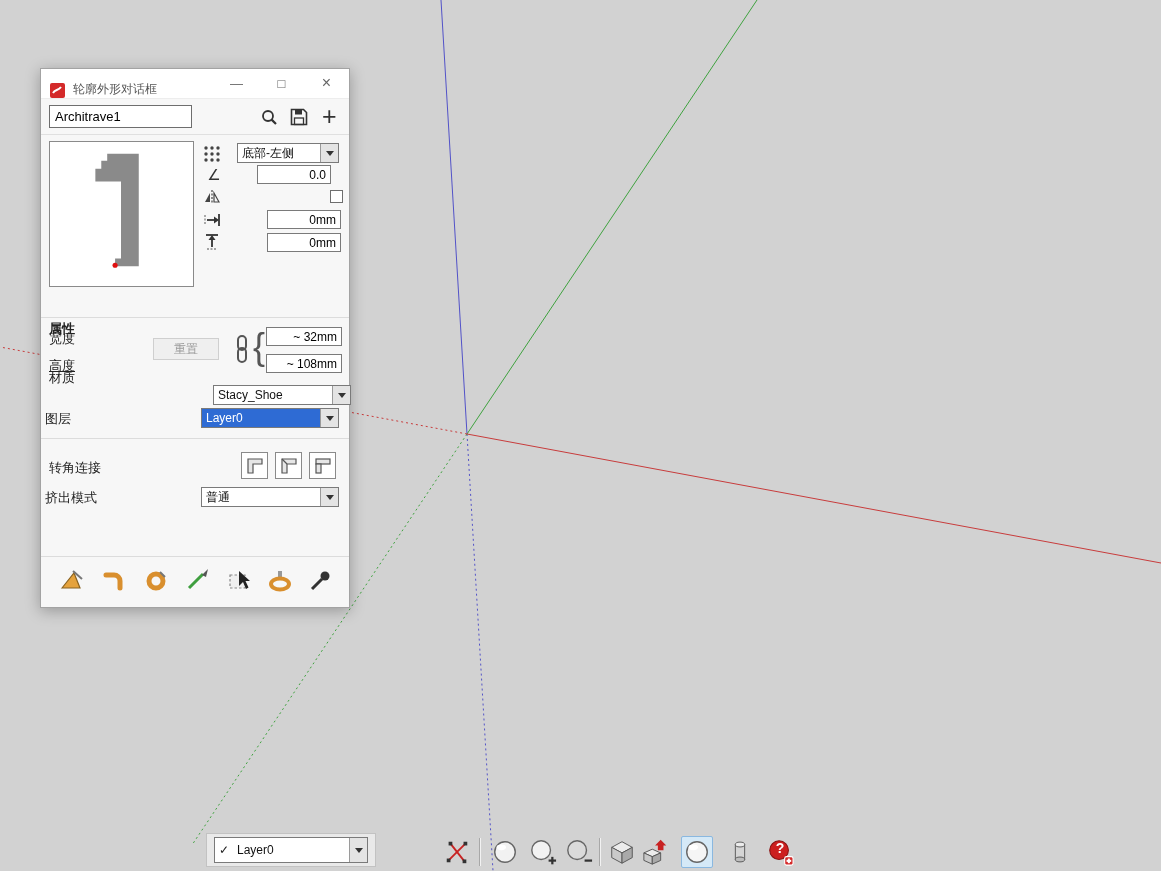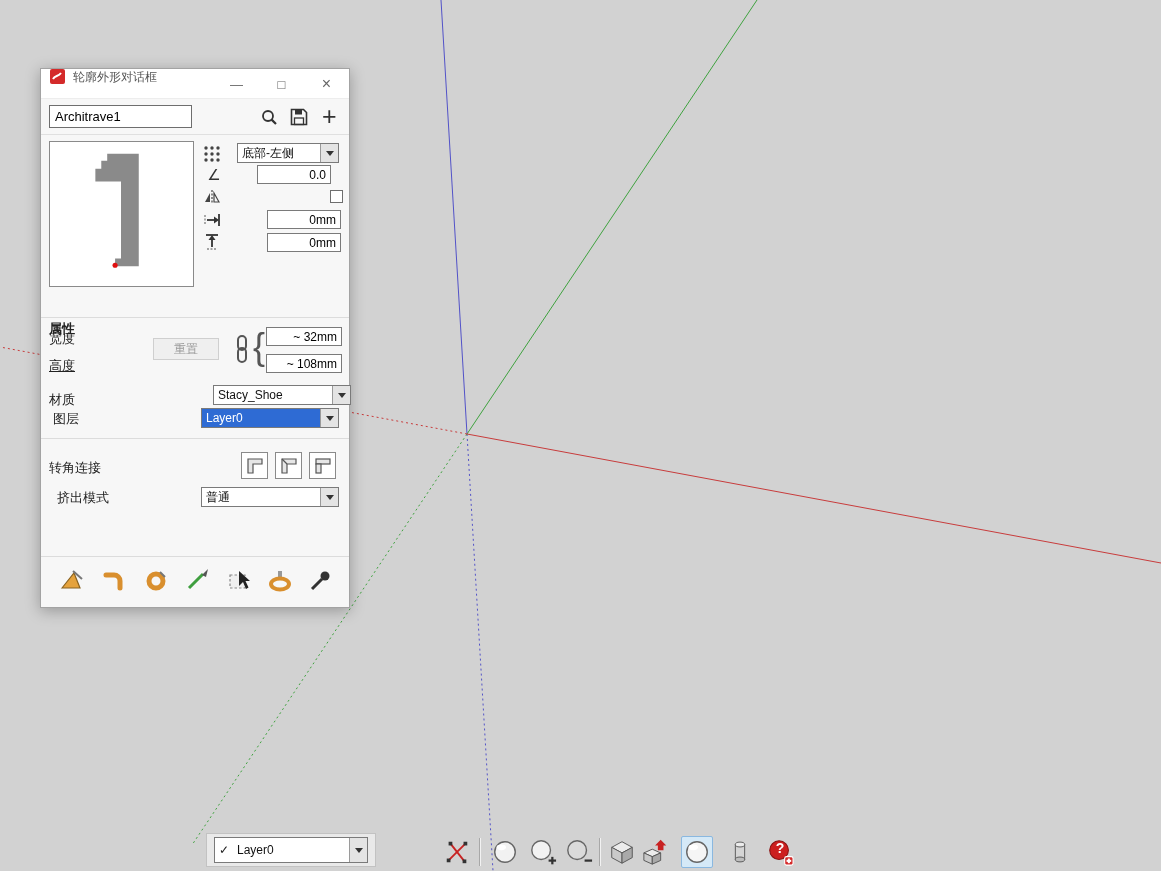--- a/index.html
+++ b/index.html
@@ -11,21 +11,21 @@
   .axes{position:absolute;left:0;top:0;z-index:0;}
 
   
   .dialog{
     position:absolute;left:40px;top:68px;width:310px;height:540px;
     background:#f7f7f7;border:1px solid #a3a3a3;box-shadow:0 3px 14px rgba(0,0,0,.28);
     z-index:20;box-sizing:border-box;
   }
   .titlebar{
     position:absolute;left:0;top:0;width:100%;height:30px;background:#ffffff;
-    display:flex;align-items:flex-start;border-bottom:1px solid #ededed;box-sizing:border-box;
+    display:flex;align-items:flex-end;border-bottom:1px solid #ededed;box-sizing:border-box;
   }
   .app-icon{width:15px;height:15px;margin-left:9px;flex:0 0 auto;}
   .dlg-title{font-size:12px;color:#555;margin-left:8px;flex:1;white-space:nowrap;overflow:hidden;}
   .win-btn{width:45px;height:30px;display:flex;align-items:center;justify-content:center;
     font-size:13px;color:#666;cursor:default;}
   .namerow{
     position:absolute;left:0;top:30px;width:100%;height:36px;background:#f7f7f7;
     border-bottom:1px solid #e0e0e0;box-sizing:border-box;
   }
   .name-input{
@@ -197,27 +197,27 @@
   <div class="reset-btn">重置</div>
   <svg class="ctl-icon" style="left:193px;top:266px;width:16px;height:28px;" viewBox="0 0 16 28">
     <rect x="4" y="1" width="8" height="14" rx="4" fill="none" stroke="#555" stroke-width="2"></rect>
     <rect x="4" y="13" width="8" height="14" rx="4" fill="none" stroke="#555" stroke-width="2"></rect>
   </svg>
   <span class="brace">{</span>
   <input class="num-input" style="left: 225px; top: 258px; width: 76px;" value="~ 32mm">
   <span class="sec-label" style="left:8px;top:288px;text-decoration:underline;">高度</span>
   <input class="num-input" style="left: 225px; top: 285px; width: 76px;" value="~ 108mm">
 
-  <span class="sec-label" style="left:8px;top:322px;">材质</span>
+  <span class="sec-label" style="left:8px;top:300px;">材质</span>
   <div class="combo" style="left:160px;top:316px;width:138px;margin-left:12px;">
     <span class="combo-val">Stacy_Shoe</span>
     <span class="combo-btn"></span>
   </div>
 
-  <span class="sec-label" style="left:12px;top:341px;font-family:Liberation Mono, monospace;">图层</span>
+  <span class="sec-label" style="left:4px;top:341px;font-family:Liberation Mono, monospace;">图层</span>
   <div class="combo sel" style="left:160px;top:339px;width:138px;">
     <span class="combo-val">Layer0</span>
     <span class="combo-btn"></span>
   </div>
 
   <div class="rule" style="top:369px;"></div>
 
   <span class="sec-label" style="left:8px;top:390px;">转角连接</span>
   <div class="corner-btn" style="left:200px;">
     <svg width="20" height="20" viewBox="0 0 20 20">
@@ -230,21 +230,21 @@
       <line x1="3" y1="3" x2="8" y2="8" stroke="#555" stroke-width="1.2"></line>
     </svg>
   </div>
   <div class="corner-btn" style="left:268px;">
     <svg width="20" height="20" viewBox="0 0 20 20">
       <rect x="3" y="3" width="14" height="5" fill="#e6e6e6" stroke="#555" stroke-width="1.2"></rect>
       <rect x="3" y="8" width="5" height="9" fill="#e6e6e6" stroke="#555" stroke-width="1.2"></rect>
     </svg>
   </div>
 
-  <span class="sec-label" style="left:16px;top:420px;">挤出模式</span>
+  <span class="sec-label" style="left:4px;top:420px;">挤出模式</span>
   <div class="combo" style="left:160px;top:418px;width:138px;">
     <span class="combo-val">普通</span>
     <span class="combo-btn"></span>
   </div>
 
   <div class="rule" style="top:487px;"></div>
 
   <div class="dlg-tool" style="left:16px;">
     <svg width="26" height="26" viewBox="0 0 26 26">
       <polygon points="3,21 15,6 21,21" fill="#e5a23c" stroke="#8a6320" stroke-width="1.2"></polygon>

